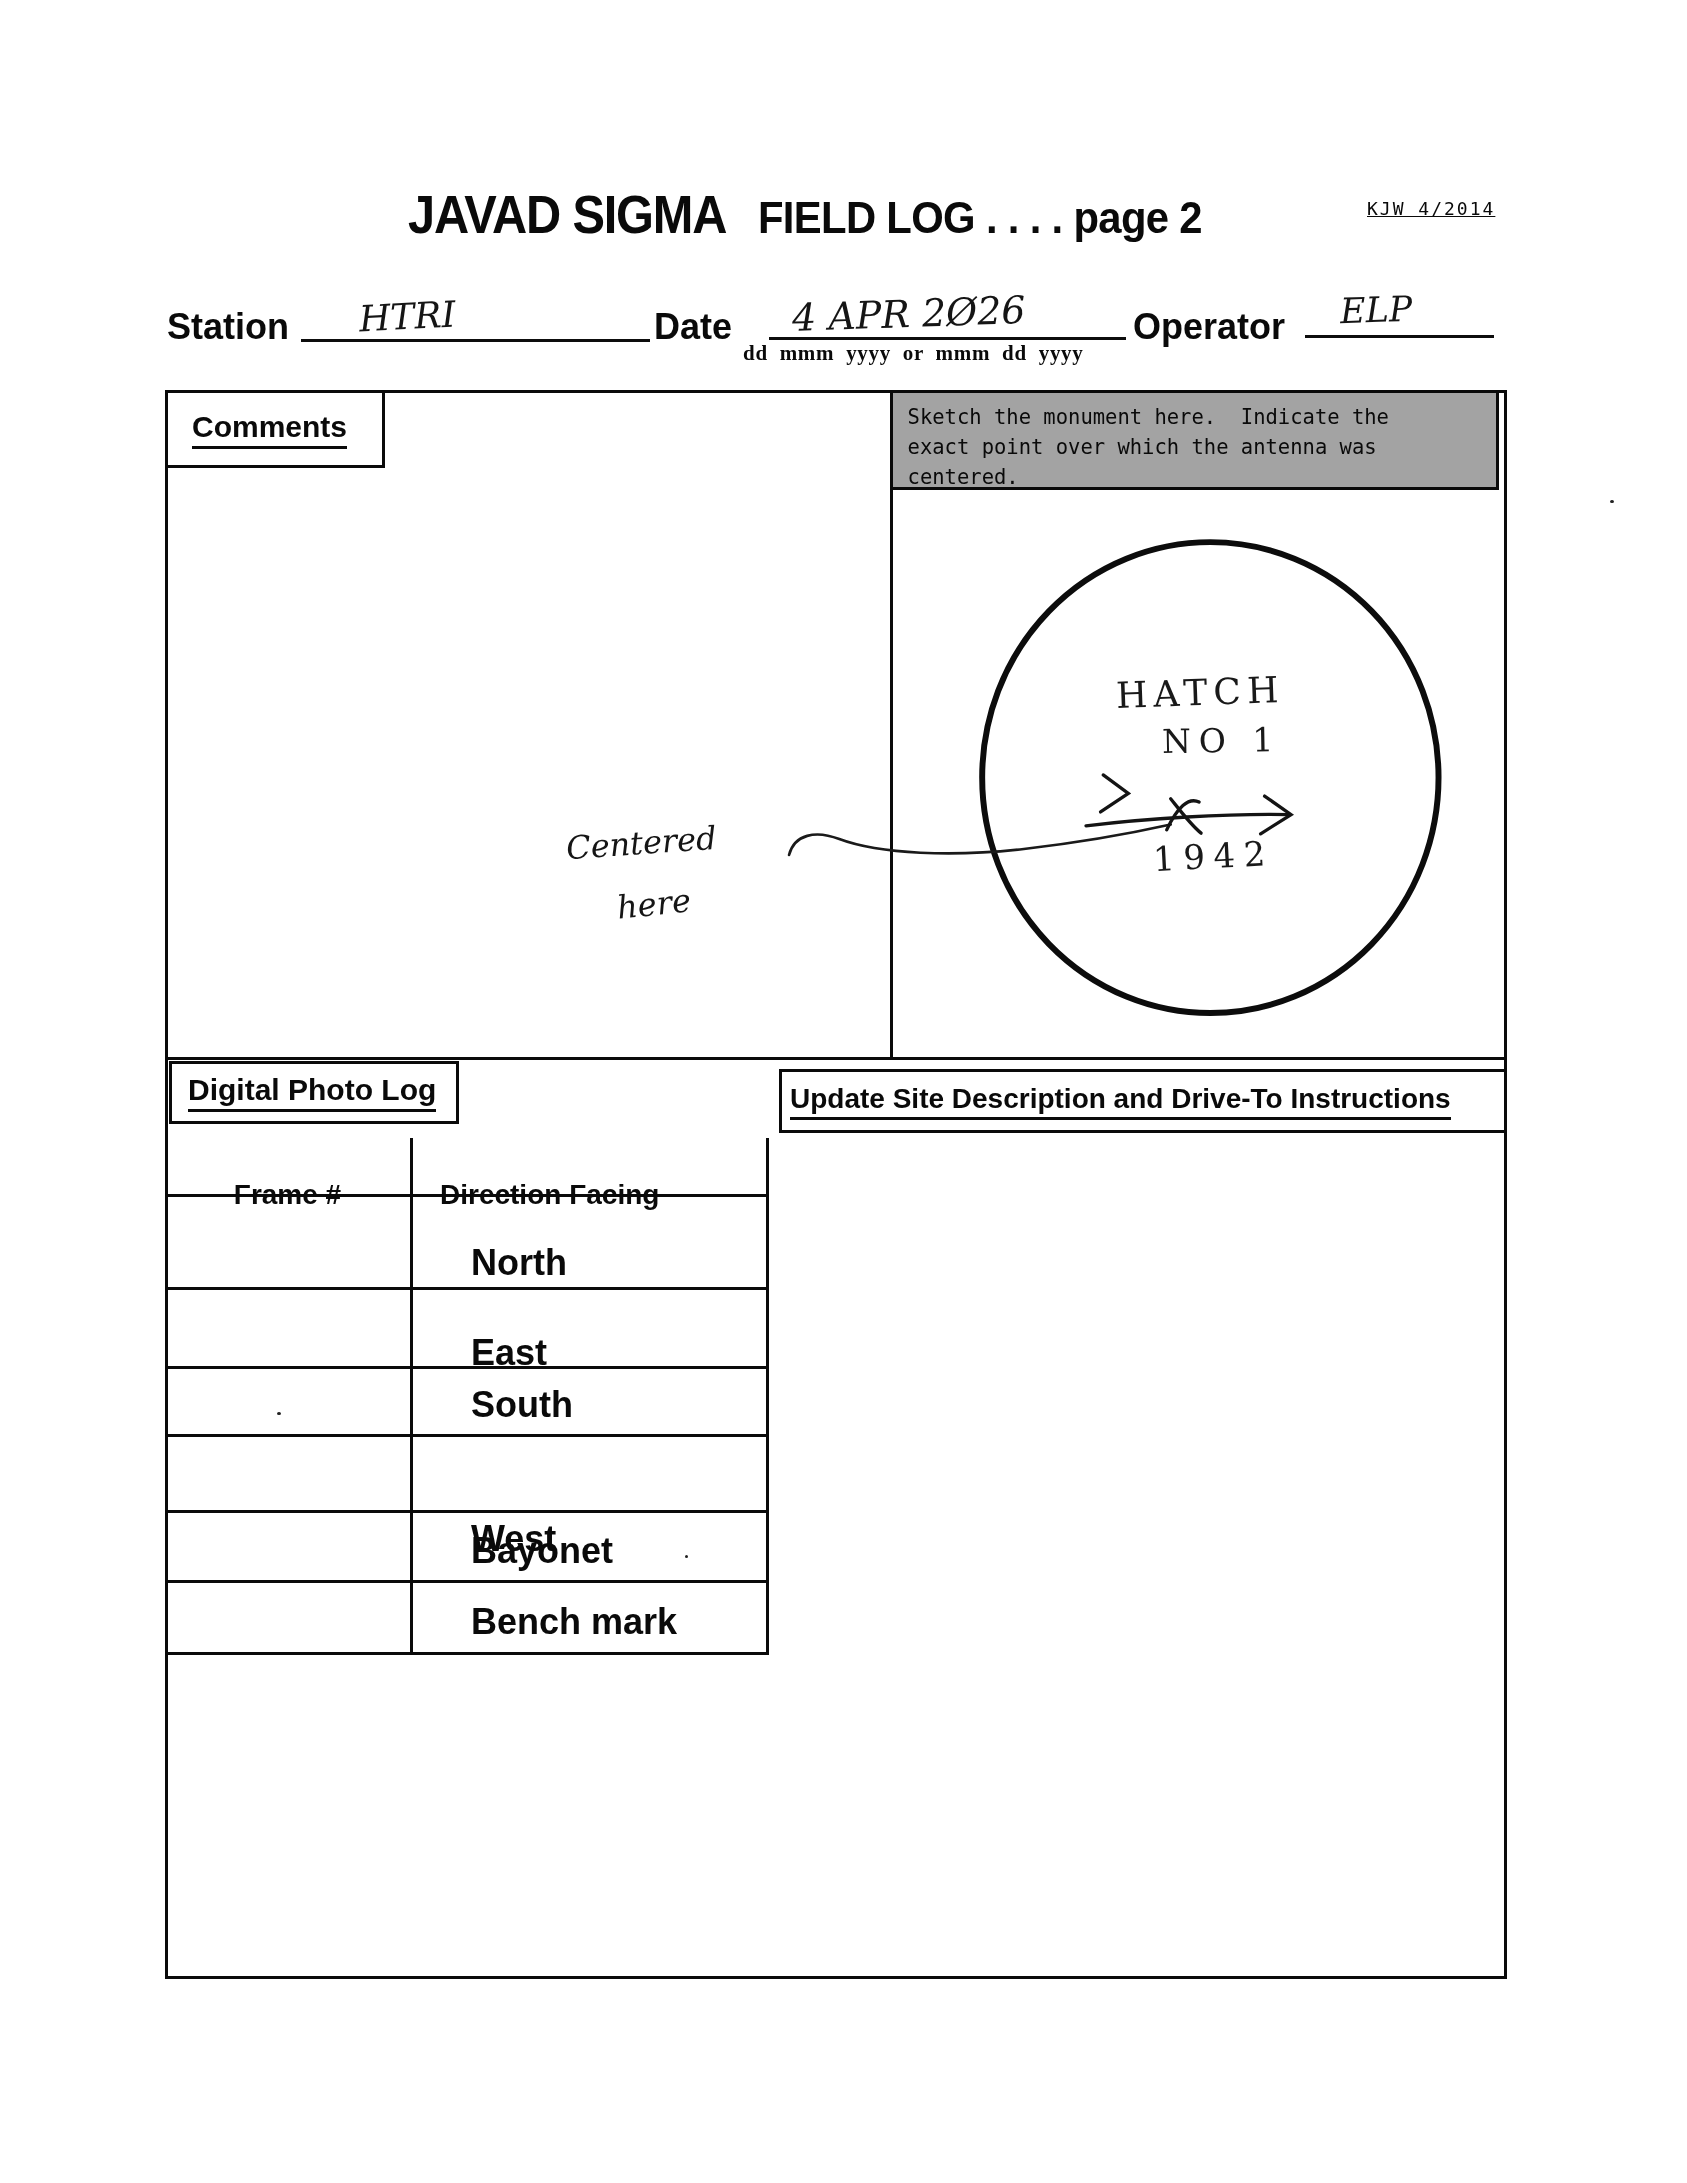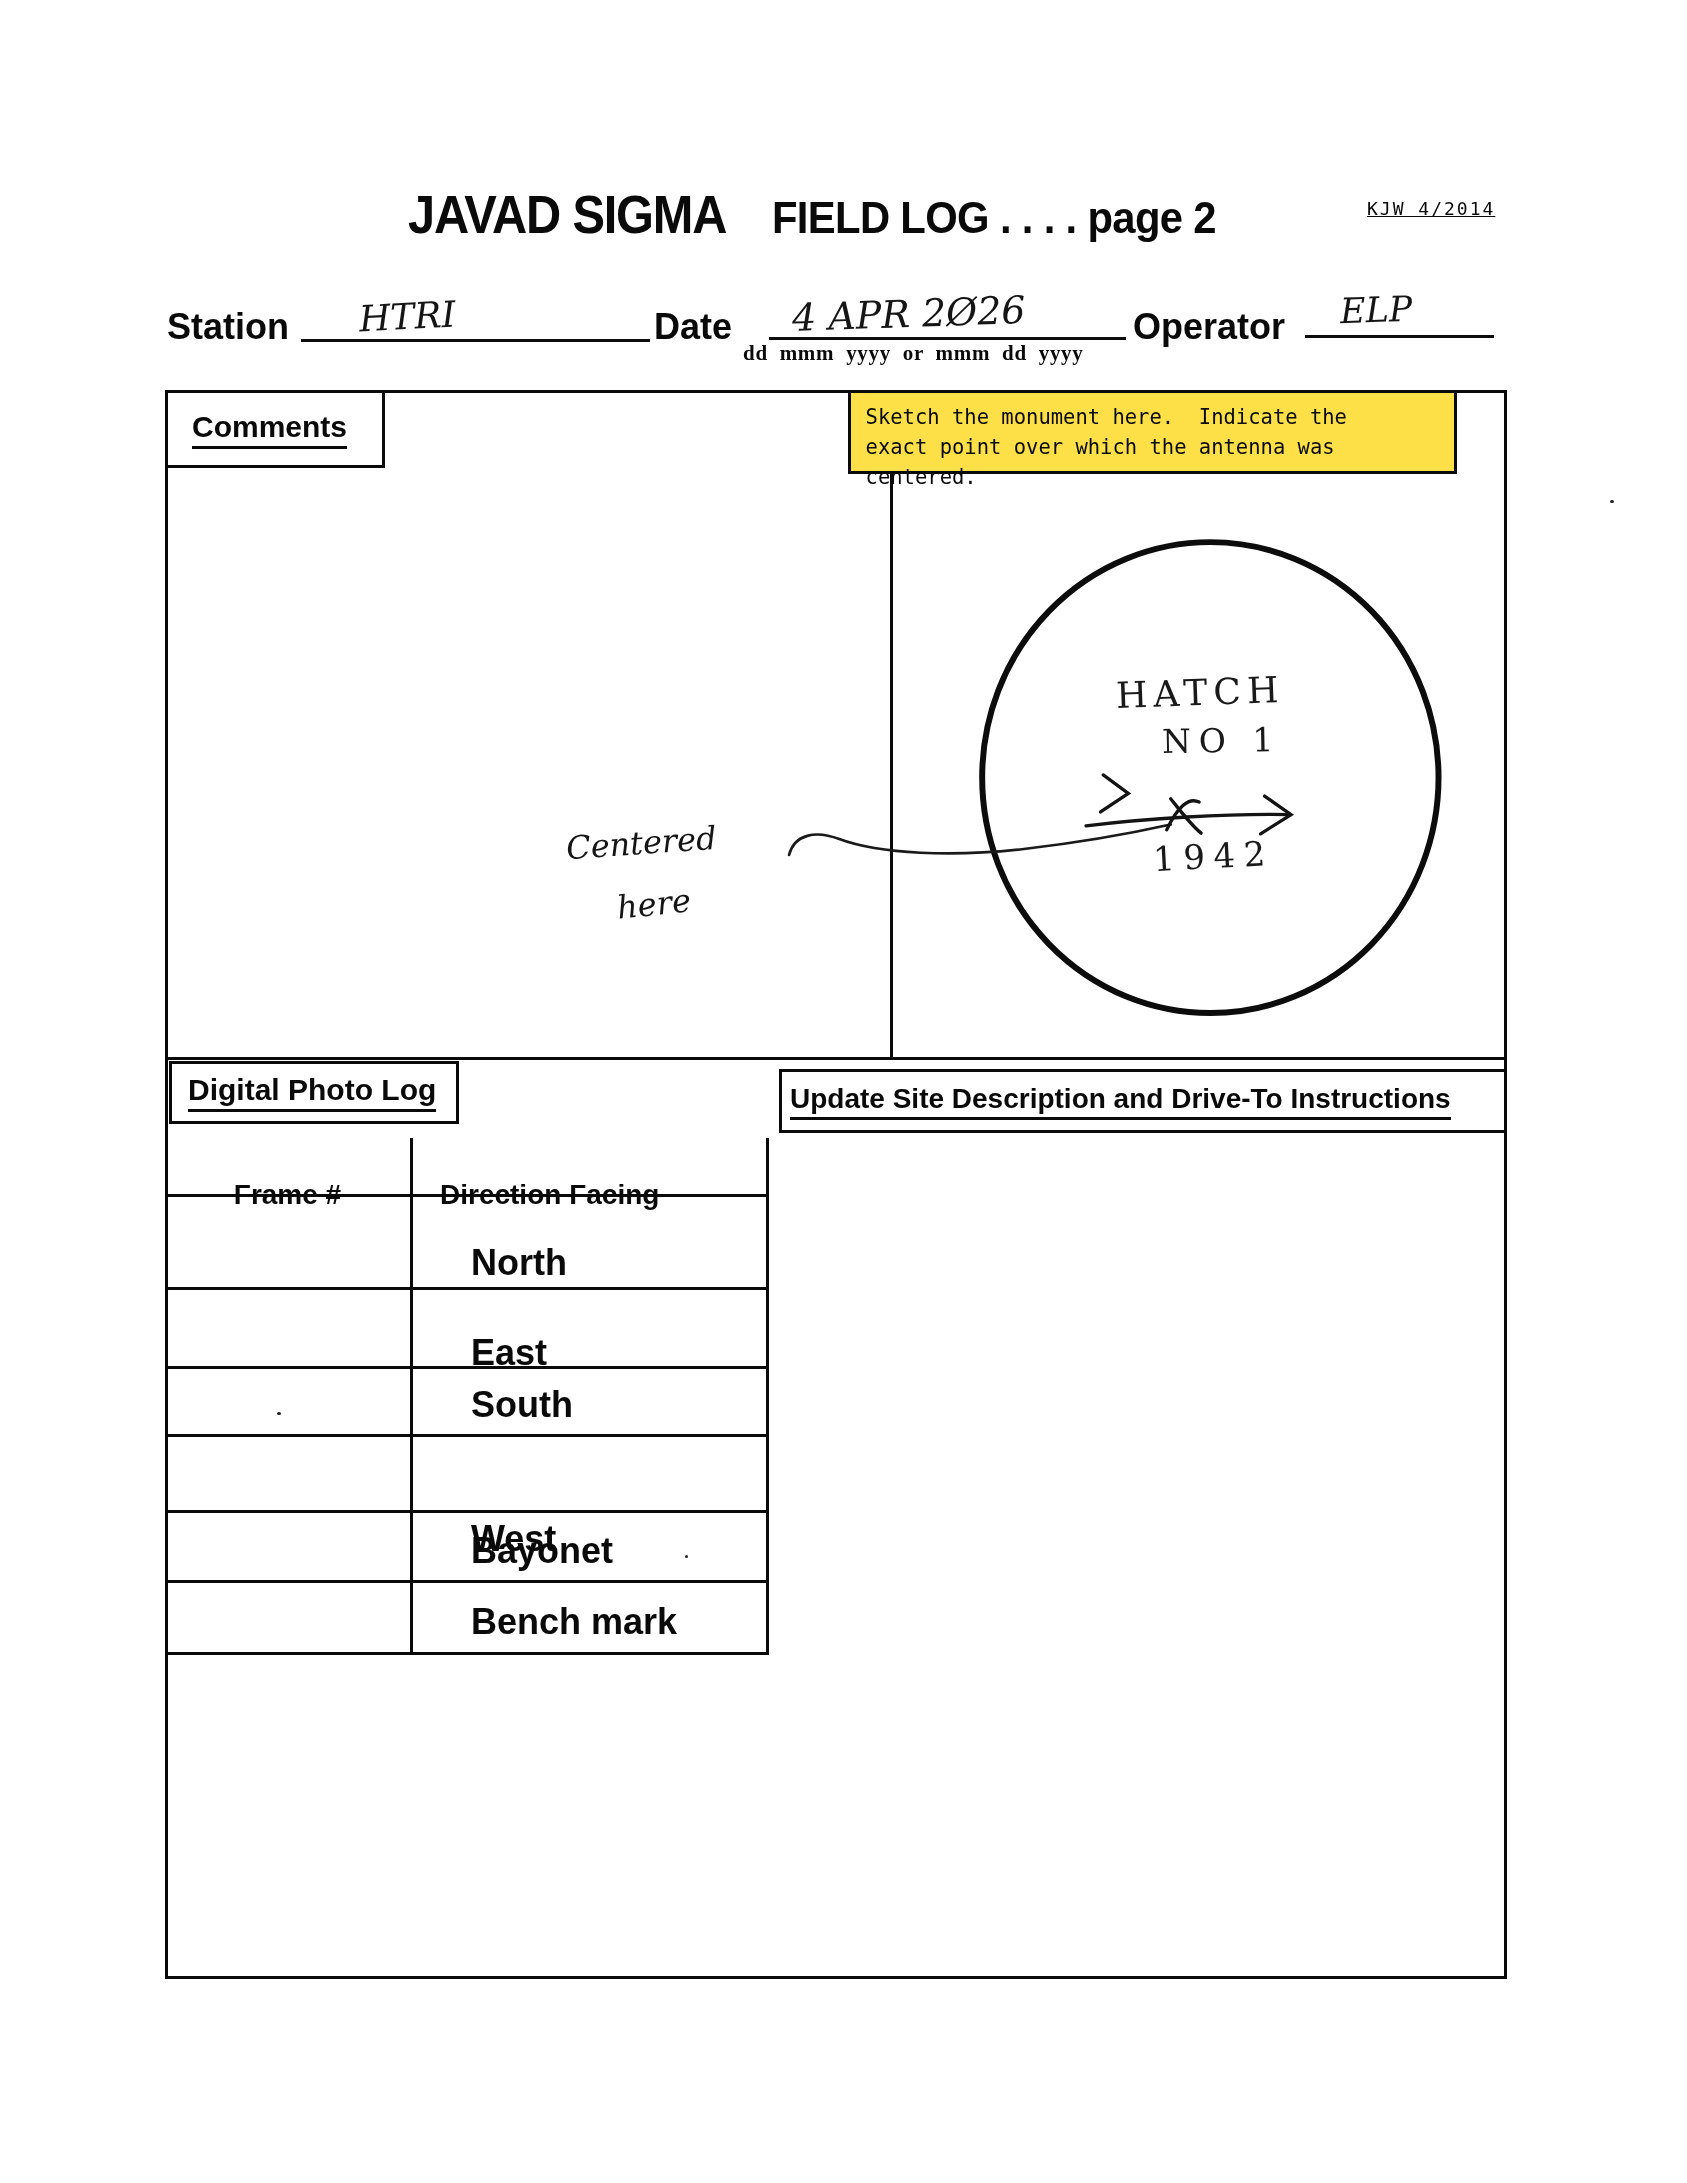--- a/index.html
+++ b/index.html
@@ -2,38 +2,38 @@
 <html style="font-size:10.6px"><head>
 <meta charset="utf-8">
 <style>
   html,body{margin:0;padding:0;background:#ffffff;}
   body{
     width:1687px;height:2183px;position:relative;overflow:hidden;
     font-family:"Liberation Sans", sans-serif;color:#0a0a0a;
   }
   .abs{position:absolute;}
   
-  .title-row{left:408px;top:184px;display:flex;align-items:baseline;gap:18px;white-space:nowrap;}
+  .title-row{left:408px;top:184px;display:flex;align-items:baseline;gap:4px;white-space:nowrap;}
   .title-main{font-size:53px;font-weight:bold;letter-spacing:-1.3px;transform:scaleX(.92);transform-origin:left bottom;}
   .title-rest{font-size:44px;font-weight:bold;letter-spacing:-0.7px;transform:scaleX(.95);transform-origin:left bottom;}
   .form-ref{left:1367px;top:198px;font-family:"DejaVu Sans Mono", monospace;font-size:18px;letter-spacing:2px;text-decoration:underline;}
   .field-label{font-size:36px;font-weight:bold;}
   .rule{background:#0d0d0d;height:3.3px;}
   .hand{font-family:"DejaVu Serif", serif;font-style:italic;color:#151515;white-space:nowrap;}
   .hint{font-size:21px;font-weight:bold;white-space:pre-wrap;letter-spacing:0.7px;}
   
   .main-box{left:165px;top:390px;width:1342px;height:1589px;border:3.3px solid #0a0a0a;box-sizing:border-box;}
   .line{background:#0a0a0a;}
   
   .hdr-box{border:3.3px solid #0a0a0a;background:#ffffff;box-sizing:border-box;display:flex;align-items:center;}
   .hdr-box .u{font-weight:bold;border-bottom:3.3px solid #0a0a0a;padding-bottom:2px;white-space:nowrap;}
   .comments-box{left:165px;top:390px;width:220px;height:78px;padding-left:24px;font-size:30px;}
   .dpl-box{left:169px;top:1061px;width:290px;height:63px;padding-left:16px;font-size:30px;}
   .update-box{left:779px;top:1069px;width:728px;height:64px;padding-left:8px;font-size:28px;}
-  .instr-box{left:848px;top:390px;width:609px;height:84px;border:3.3px solid #0a0a0a;background:#fde047;box-sizing:border-box;padding:9.3px 0 0 14.6px;}
+  .instr-box{left:890px;top:390px;width:609px;height:100px;border:3.3px solid #0a0a0a;background:#a3a3a3;box-sizing:border-box;padding:9.3px 0 0 14.6px;}
   .instr-text{font-family:"DejaVu Sans Mono", monospace;font-size:20.5px;line-height:30px;width:529px;white-space:pre-wrap;}
   
   .th{font-size:28px;font-weight:bold;margin-top:28px;}
   .td{font-size:36px;font-weight:bold;}
   
   .hand-caps{font-family:"DejaVu Serif", serif;color:#191919;white-space:nowrap;}
   .speck{background:#222;border-radius:50%;}
 </style>
 </head>
 <body>

